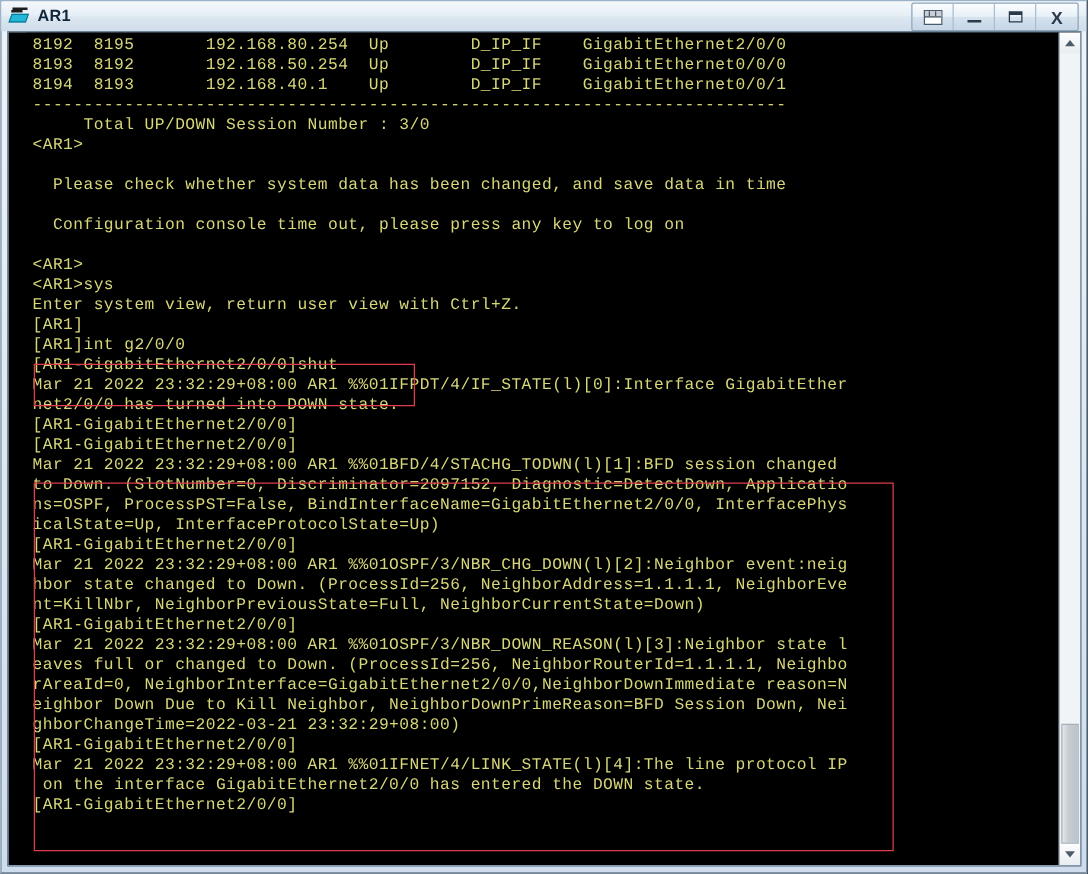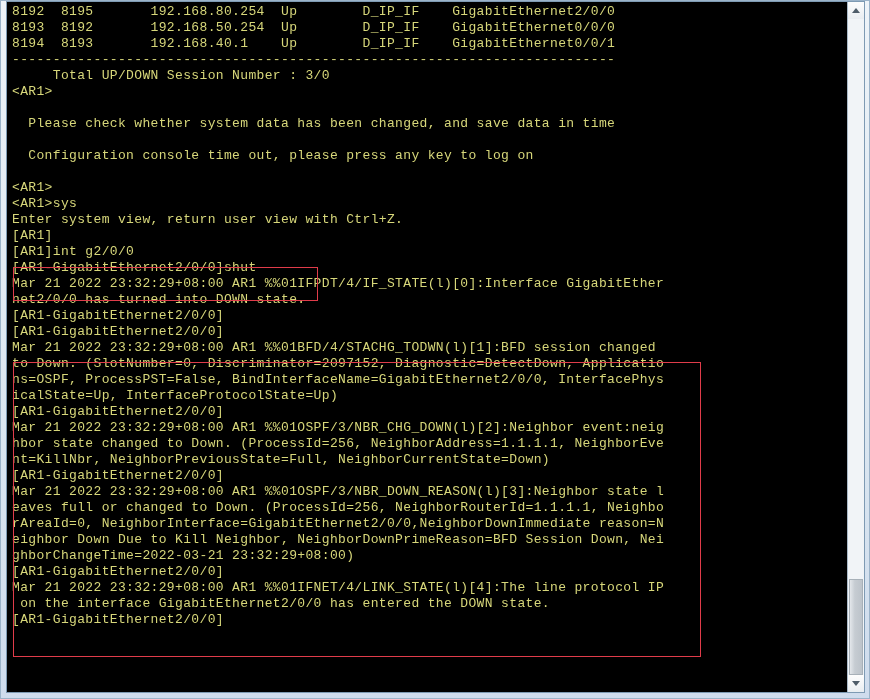--- a/index.html
+++ b/index.html
@@ -122,20 +122,21 @@
     border: 1px solid #7e9ab3;
     box-sizing: border-box;
     overflow: hidden;
   }
   .term {
     flex: 1 1 auto;
     background: #000;
     position: relative;
     padding: 2px 15px 0 2px;
     overflow: hidden;
+    margin-left: 14px;
   }
   .term-lines {
     position: relative;
     font-family: "Liberation Mono", "DejaVu Sans Mono", monospace;
     font-size: 13px;
     line-height: 16px;
     color: #d7d77a;
     white-space: pre;
     letter-spacing: 0.35px;
     padding-left: 3px;
@@ -216,20 +217,49 @@
     left: 2px; top: 4px;
     width: 9px; height: 2px;
     background: #1d1d1d;
   }
 </style>
 </head>
 <body>
 
 <div class="window">
 
+  <div class="titlebar">
+    <div class="title-icon">
+      <div class="ri-body"></div>
+      <div class="ri-arrow"></div>
+      <div class="ri-arrow2"></div>
+    </div>
+    <div class="title-text">AR1</div>
+
+    <div class="win-buttons">
+      <div class="win-btn">
+        <div class="glyph-tile">
+          <div class="tb">
+              <i></i>
+              <i></i>
+              <i></i>
+            </div>
+        </div>
+      </div>
+      <div class="win-btn">
+        <div class="glyph-min"></div>
+      </div>
+      <div class="win-btn">
+        <div class="glyph-max"></div>
+      </div>
+      <div class="win-btn">
+        <div class="glyph-close">X</div>
+      </div>
+    </div>
+  </div>
 
   <div class="term-wrap">
 
     <div class="term">
       <div class="term-lines" id="term-lines"><div>8192  8195       192.168.80.254  Up        D_IP_IF    GigabitEthernet2/0/0</div><div>8193  8192       192.168.50.254  Up        D_IP_IF    GigabitEthernet0/0/0</div><div>8194  8193       192.168.40.1    Up        D_IP_IF    GigabitEthernet0/0/1</div><div>--------------------------------------------------------------------------</div><div>     Total UP/DOWN Session Number : 3/0</div><div>&lt;AR1&gt;</div><div>&nbsp;</div><div>  Please check whether system data has been changed, and save data in time</div><div>&nbsp;</div><div>  Configuration console time out, please press any key to log on</div><div>&nbsp;</div><div>&lt;AR1&gt;</div><div>&lt;AR1&gt;sys</div><div>Enter system view, return user view with Ctrl+Z.</div><div>[AR1]</div><div>[AR1]int g2/0/0</div><div>[AR1-GigabitEthernet2/0/0]shut</div><div>Mar 21 2022 23:32:29+08:00 AR1 %%01IFPDT/4/IF_STATE(l)[0]:Interface GigabitEther</div><div>net2/0/0 has turned into DOWN state.</div><div>[AR1-GigabitEthernet2/0/0]</div><div>[AR1-GigabitEthernet2/0/0]</div><div>Mar 21 2022 23:32:29+08:00 AR1 %%01BFD/4/STACHG_TODWN(l)[1]:BFD session changed</div><div>to Down. (SlotNumber=0, Discriminator=2097152, Diagnostic=DetectDown, Applicatio</div><div>ns=OSPF, ProcessPST=False, BindInterfaceName=GigabitEthernet2/0/0, InterfacePhys</div><div>icalState=Up, InterfaceProtocolState=Up)</div><div>[AR1-GigabitEthernet2/0/0]</div><div>Mar 21 2022 23:32:29+08:00 AR1 %%01OSPF/3/NBR_CHG_DOWN(l)[2]:Neighbor event:neig</div><div>hbor state changed to Down. (ProcessId=256, NeighborAddress=1.1.1.1, NeighborEve</div><div>nt=KillNbr, NeighborPreviousState=Full, NeighborCurrentState=Down)</div><div>[AR1-GigabitEthernet2/0/0]</div><div>Mar 21 2022 23:32:29+08:00 AR1 %%01OSPF/3/NBR_DOWN_REASON(l)[3]:Neighbor state l</div><div>eaves full or changed to Down. (ProcessId=256, NeighborRouterId=1.1.1.1, Neighbo</div><div>rAreaId=0, NeighborInterface=GigabitEthernet2/0/0,NeighborDownImmediate reason=N</div><div>eighbor Down Due to Kill Neighbor, NeighborDownPrimeReason=BFD Session Down, Nei</div><div>ghborChangeTime=2022-03-21 23:32:29+08:00)</div><div>[AR1-GigabitEthernet2/0/0]</div><div>Mar 21 2022 23:32:29+08:00 AR1 %%01IFNET/4/LINK_STATE(l)[4]:The line protocol IP</div><div> on the interface GigabitEthernet2/0/0 has entered the DOWN state.</div><div>[AR1-GigabitEthernet2/0/0]</div></div>
 
       <div class="redbox" id="redbox-cmd"></div>
       <div class="redbox" id="redbox-logs"></div>
     </div>
 

